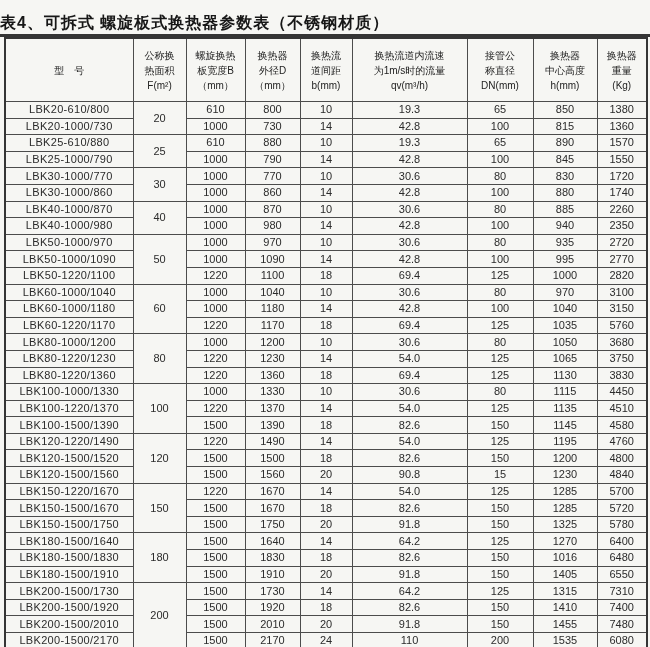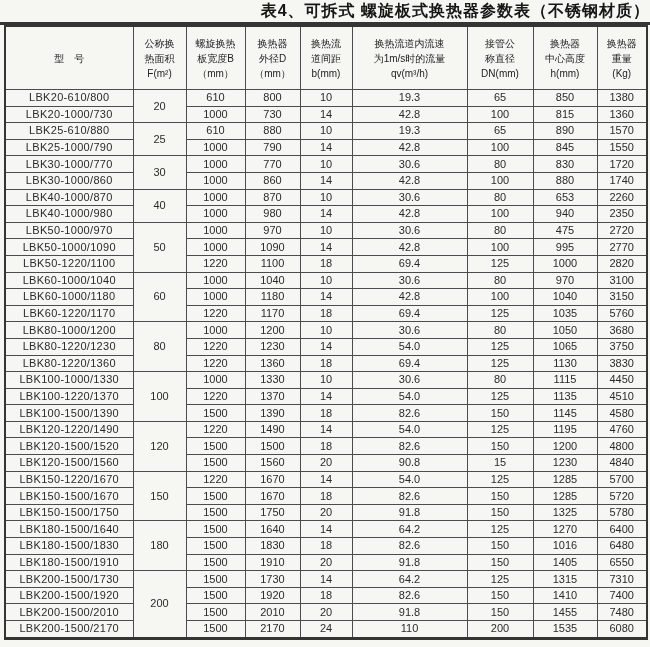--- a/index.html
+++ b/index.html
@@ -11,25 +11,25 @@
     font-family: "Liberation Sans", "DejaVu Sans", sans-serif;
     color: #262626;
     overflow: hidden;
   }
   .page {
     width: 650px;
     height: 647px;
     position: relative;
   }
   .title {
-    text-align: right;
+    text-align: left;
     font-weight: bold;
     font-size: 16px;
     letter-spacing: 1px;
-    padding: 2px 0 2px 0;
+    padding: 14px 0 2px 0;
     color: #171717;
     line-height: 18px;
   }
   .top-rule {
     height: 3px;
     background: #353535;
     width: 650px;
   }
   table.param-table {
     border-collapse: collapse;
@@ -217,42 +217,42 @@
           <td>1740</td>
         </tr>
         <tr>
           <td class="model-cell">LBK40-1000/870</td>
           <td class="area-cell" rowspan="2">40</td>
           <td>1000</td>
           <td>870</td>
           <td>10</td>
           <td>30.6</td>
           <td>80</td>
-          <td>653</td>
+          <td>885</td>
           <td>2260</td>
         </tr>
         <tr>
           <td class="model-cell">LBK40-1000/980</td>
           <td>1000</td>
           <td>980</td>
           <td>14</td>
           <td>42.8</td>
           <td>100</td>
           <td>940</td>
           <td>2350</td>
         </tr>
         <tr>
           <td class="model-cell">LBK50-1000/970</td>
           <td class="area-cell" rowspan="3">50</td>
           <td>1000</td>
           <td>970</td>
           <td>10</td>
           <td>30.6</td>
           <td>80</td>
-          <td>475</td>
+          <td>935</td>
           <td>2720</td>
         </tr>
         <tr>
           <td class="model-cell">LBK50-1000/1090</td>
           <td>1000</td>
           <td>1090</td>
           <td>14</td>
           <td>42.8</td>
           <td>100</td>
           <td>995</td>

